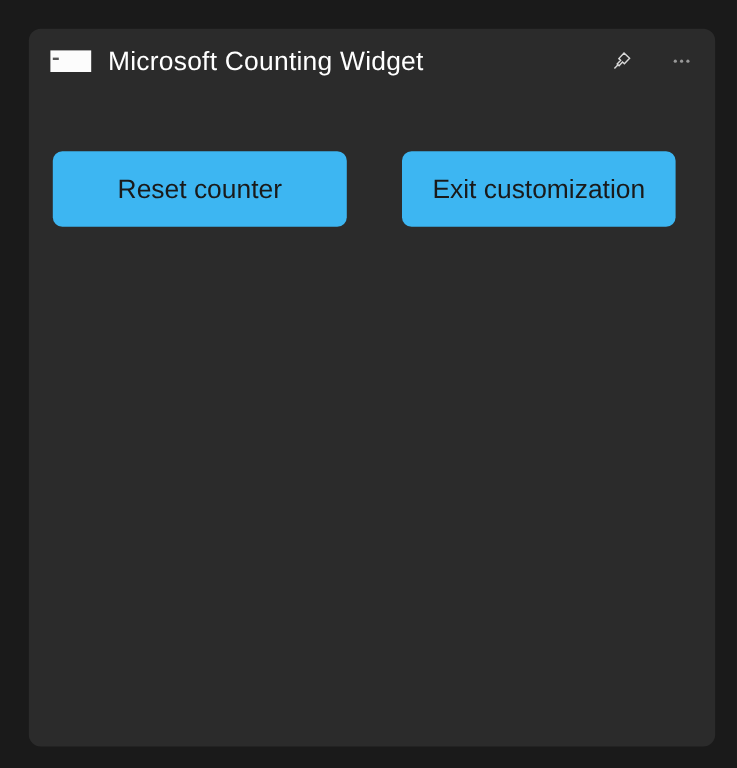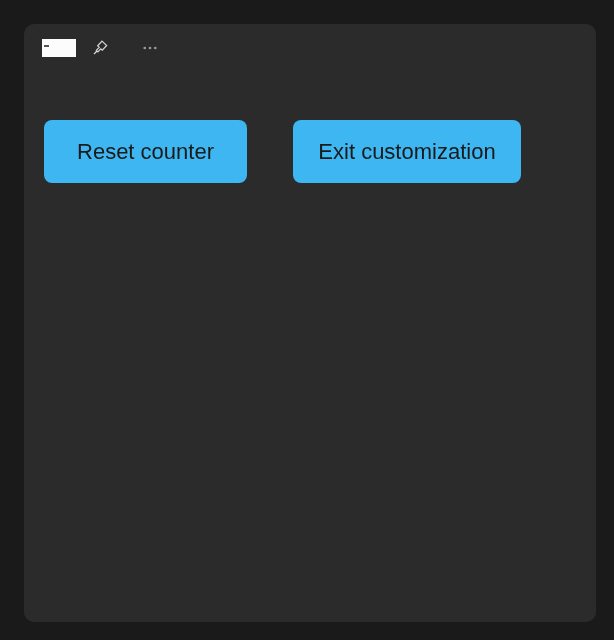--- a/index.html
+++ b/index.html
@@ -86,34 +86,35 @@
       font-size: 22px;
       font-weight: 400;
       font-family: inherit;
       cursor: pointer;
       padding: 16px 24px;
       display: flex;
       align-items: center;
       justify-content: center;
     }
     .btn-reset {
-      width: 203px;
+      width: 245px;
       height: 63px;
     }
     .btn-exit {
       width: 228px;
       height: 63px;
     }
   </style>
 </head>
 <body>
 
 <div class="widget">
   <div class="header">
     <div class="widget-icon"></div>
+    <div class="widget-title">Microsoft Counting Widget</div>
     <div class="pin-icon">
       <svg width="18" height="18" viewBox="0 0 24 24" fill="none" stroke="currentColor" stroke-width="1.6">
         <path d="M15 3 L21 9 L15 15 L13 13 L9 17 L7 15 L11 11 L9 9 Z" transform="rotate(-2 12 12)"></path>
         <line x1="8" y1="16" x2="4" y2="20"></line>
       </svg>
     </div>
     <div class="more-icon">
       <svg width="18" height="18" viewBox="0 0 24 24" fill="currentColor">
         <circle cx="5" cy="12" r="1.8"></circle>
         <circle cx="12" cy="12" r="1.8"></circle>

